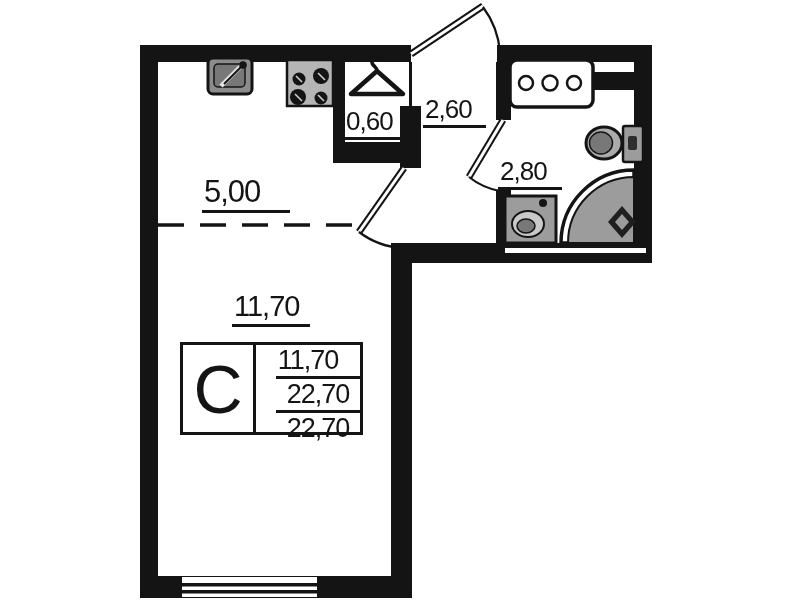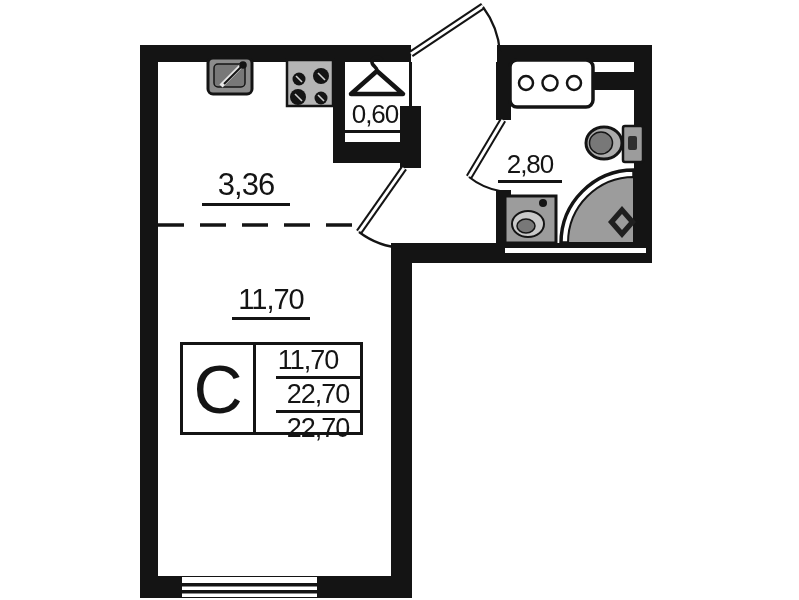--- a/index.html
+++ b/index.html
@@ -10,22 +10,22 @@
     --bg:#ffffff;
   }
   html,body{margin:0;padding:0;background:var(--bg);}
   #plan{position:relative;width:799px;height:600px;background:var(--bg);overflow:hidden;
         font-family:"Liberation Sans",sans-serif;color:var(--line);}
   #plan svg{position:absolute;left:0;top:0;}
   .w{fill:var(--line);stroke:none;}
   .ln{stroke:var(--line);fill:none;}
   .leaf-o{stroke:var(--line);stroke-width:7;}
   .leaf-i{stroke:var(--bg);stroke-width:3;}
-  .dim{position:absolute;line-height:1;text-align:center;letter-spacing:-1px;
-       border-bottom:3px solid var(--line);padding:5px 2px 3px 2px;white-space:nowrap;}
+  .dim{position:absolute;line-height:1;letter-spacing:-1px;
+       border-bottom:3px solid var(--line);padding:12px 2px 3px 2px;white-space:nowrap;}
   #lbl-kitchen{left:202px;top:164px;width:84px;font-size:31px;}
   #lbl-living{left:232px;top:280px;width:74px;font-size:29px;}
   #lbl-wardrobe{left:344px;top:96px;width:58px;font-size:26px;}
   #lbl-hall{left:423px;top:84px;width:59px;font-size:26px;}
   #lbl-bath{left:498px;top:146px;width:60px;font-size:26px;}
   #legend{position:absolute;left:180px;top:342px;width:183px;height:93px;box-sizing:border-box;
           border:3px solid var(--line);display:flex;background:var(--bg);}
   #legend .sym{width:70px;border-right:3px solid var(--line);display:flex;align-items:center;
           justify-content:center;font-size:68px;line-height:1;}
   #legend .vals{flex:1;display:flex;flex-direction:column;}
@@ -124,23 +124,24 @@
       <circle cx="543" cy="203" r="4" fill="var(--line)"></circle>
     </g>
     <g>
       <path d="M561,243 A73,73 0 0 1 634,170 L634,243 Z" fill="var(--bg)" stroke="var(--line)" stroke-width="3.5"></path>
       <path d="M568,243 A66,66 0 0 1 634,177 L634,243 Z" fill="var(--fixture)" stroke="var(--line)" stroke-width="2"></path>
       <polygon points="622,206 636,222 622,238 608,222" fill="#1f1f1f"></polygon>
       <polygon points="622,214 629,222 622,230 615,222" fill="var(--fixture)"></polygon>
     </g>
   </svg>
 
-  <div class="dim" id="lbl-kitchen">3,36</div>
+  <div class="dim" id="lbl-kitchen">5,00</div>
   <div class="dim" id="lbl-living">11,70</div>
   <div class="dim" id="lbl-wardrobe">0,60</div>
+  <div class="dim" id="lbl-hall">2,60</div>
   <div class="dim" id="lbl-bath">2,80</div>
 
   <div id="legend">
     <div class="sym">С</div>
     <div class="vals">
       <div class="val">11,70</div>
       <div class="val">22,70</div>
       <div class="val">22,70</div>
     </div>
   </div>

